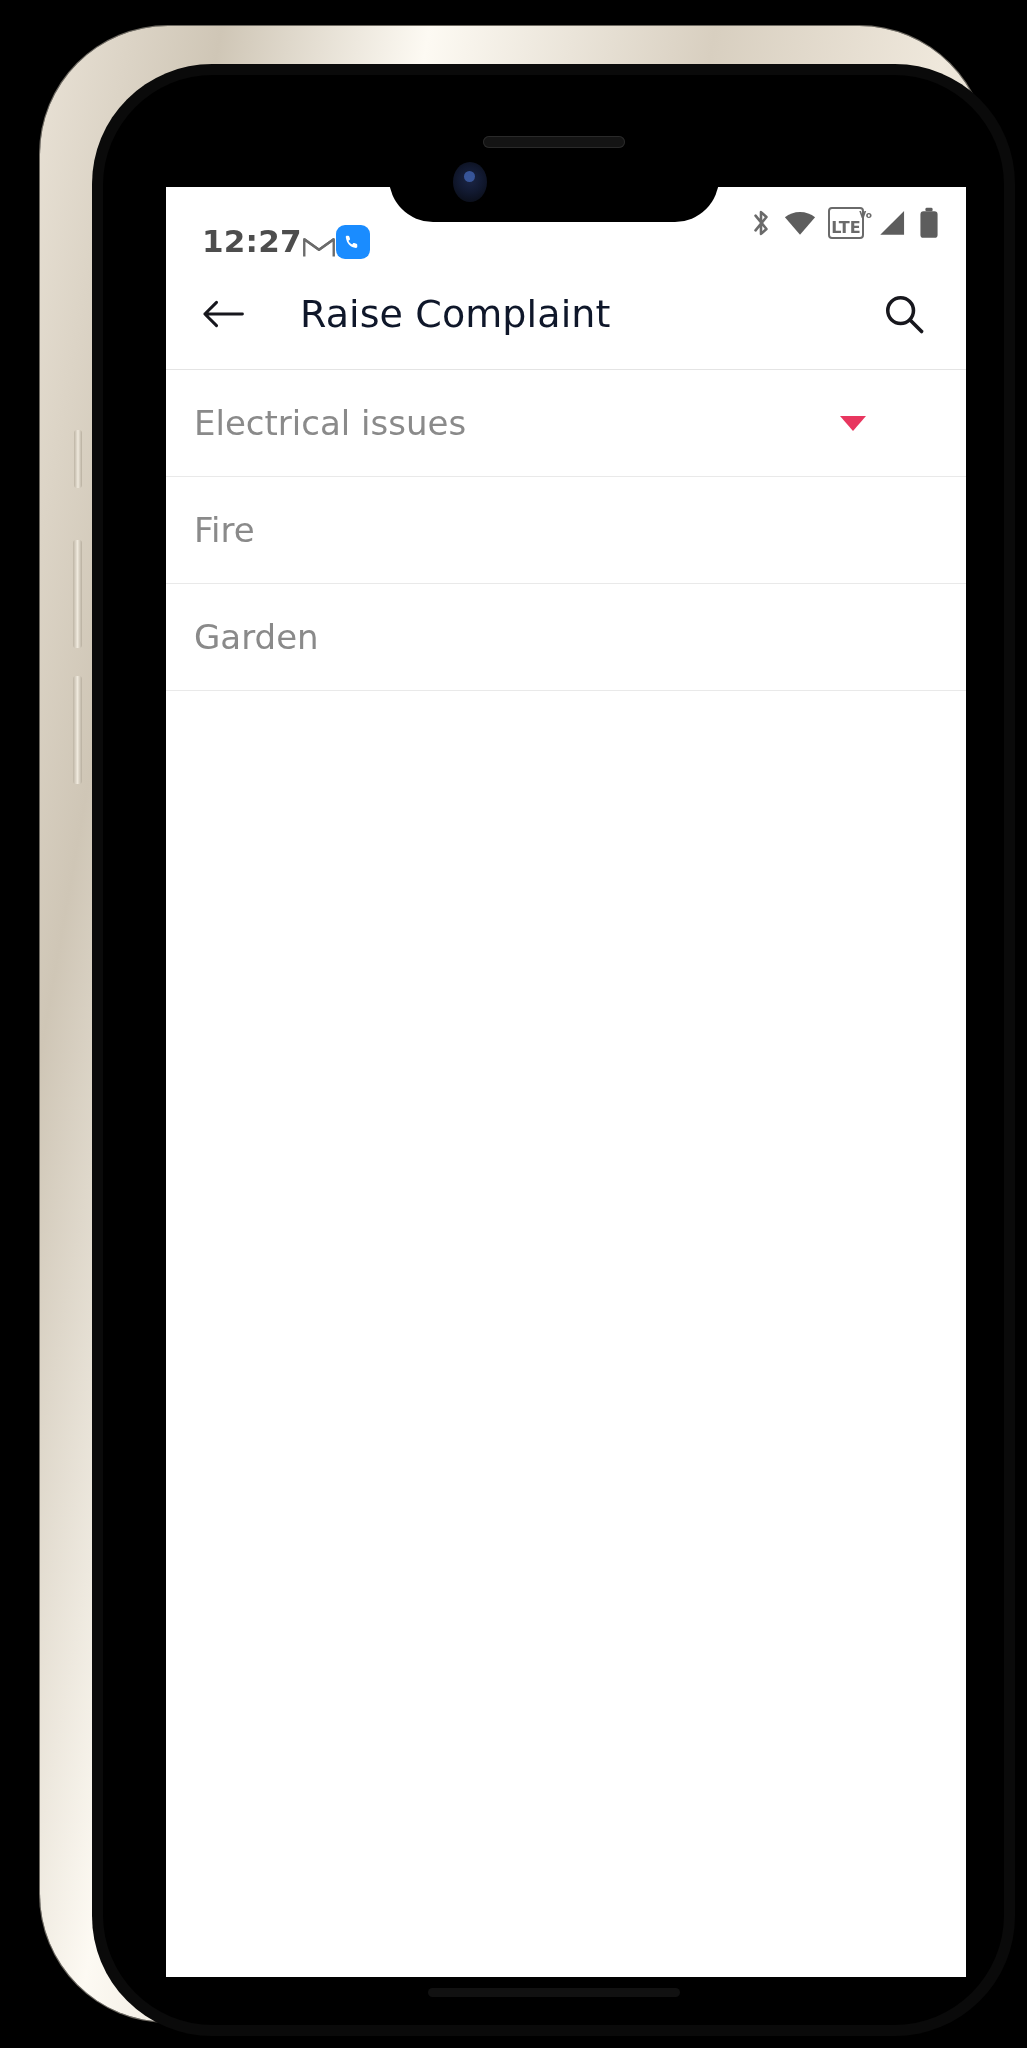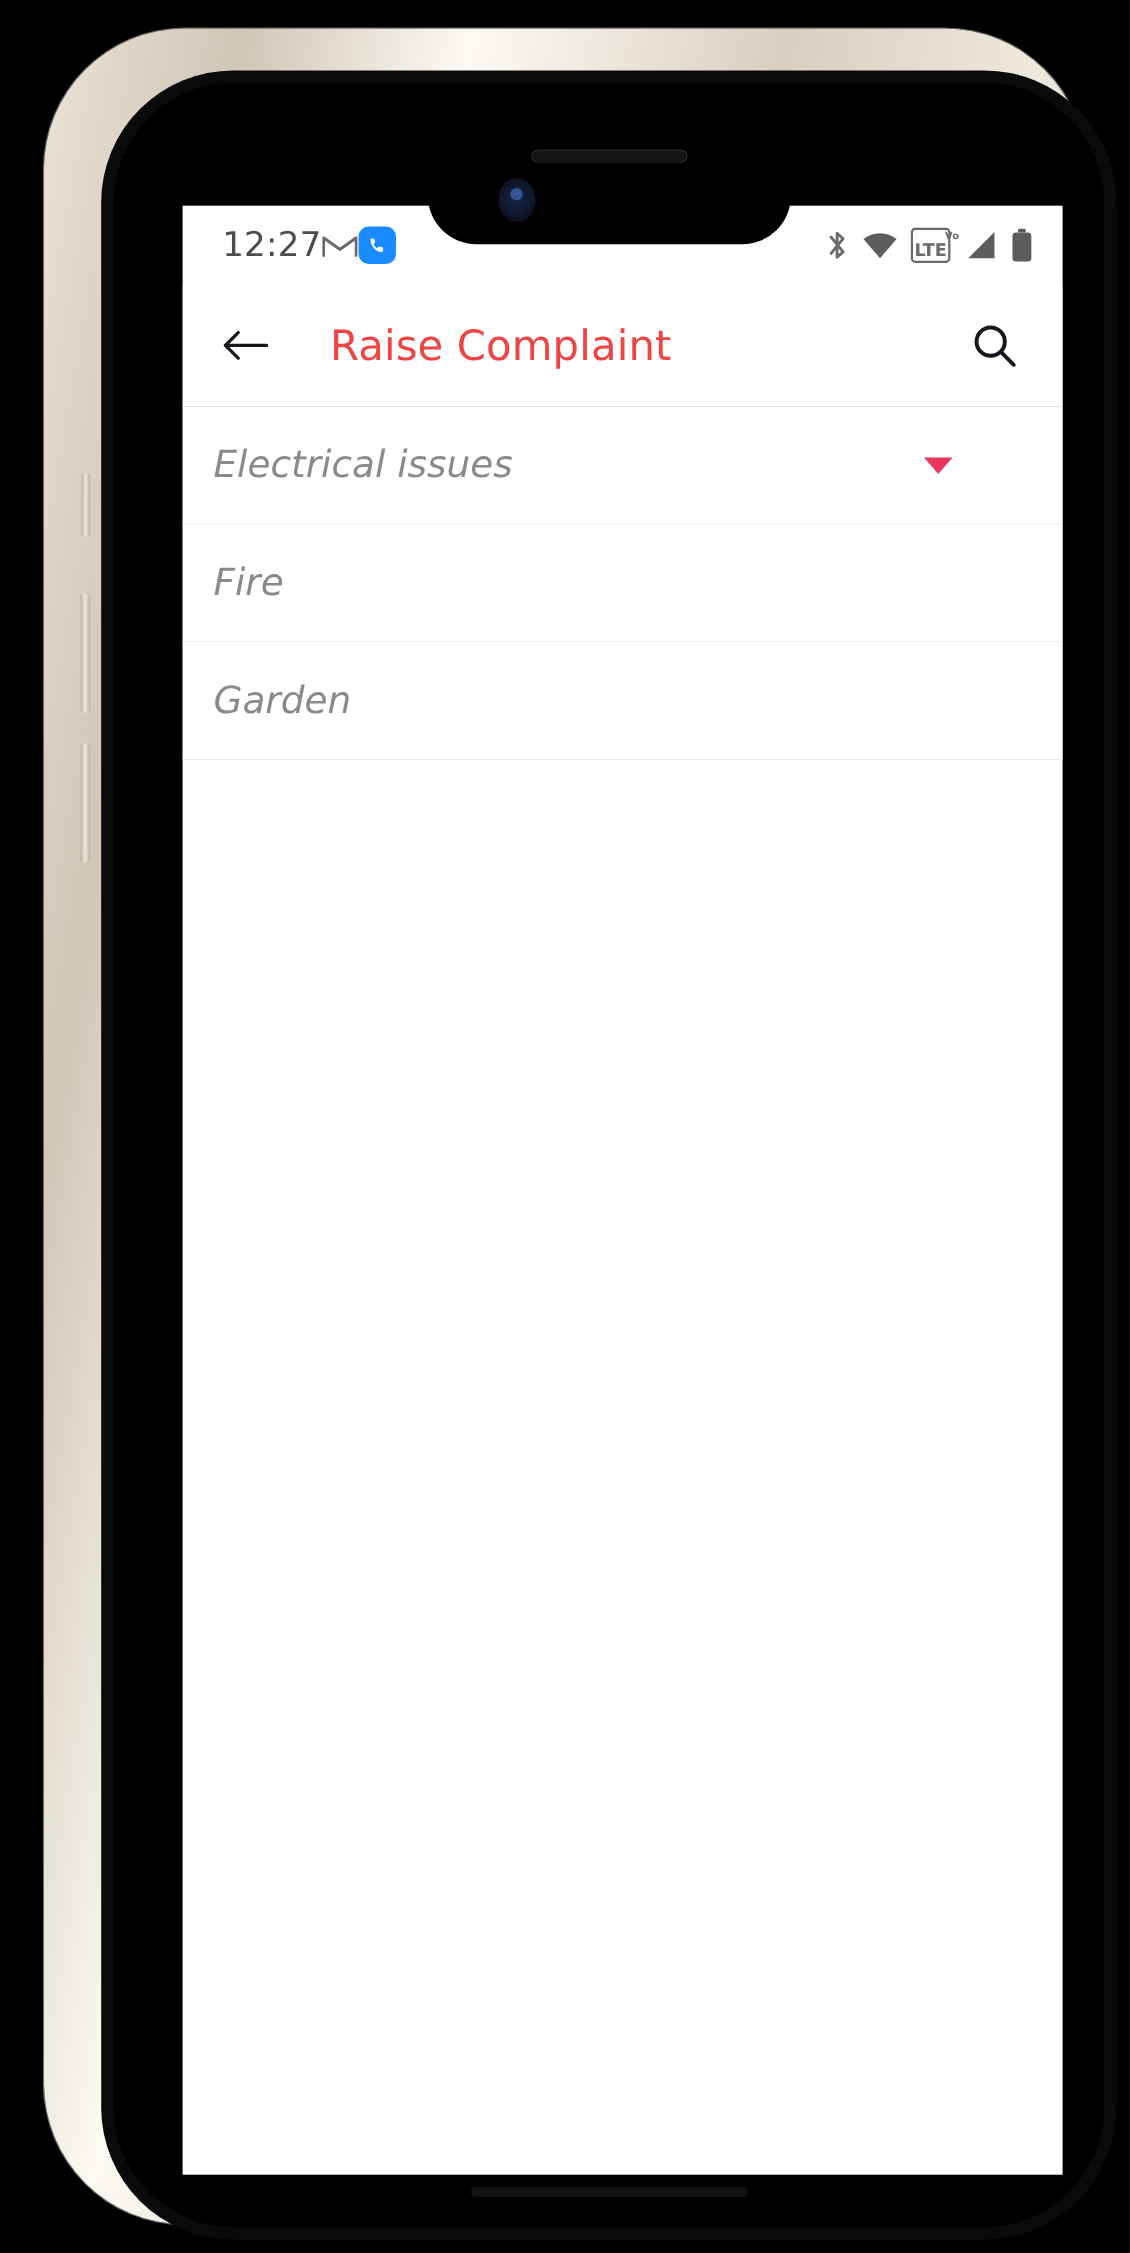--- a/index.html
+++ b/index.html
@@ -34,42 +34,42 @@
   .notch-speaker{position:absolute;left:50%;transform:translateX(-50%);top:12px;
     width:142px;height:12px;border-radius:7px;background:#141414;
     box-shadow:inset 0 0 0 1px #2a2a2a;}
   .notch-cam{position:absolute;left:64px;top:38px;width:34px;height:40px;border-radius:50%;
     background:radial-gradient(circle at 50% 45%,#1b2545 0%,#121a32 42%,#07090f 100%);}
   .notch-cam::after{content:"";position:absolute;left:11px;top:9px;width:11px;height:11px;
     border-radius:50%;background:#3d5ea8;opacity:.85;}
 
   
   .statusbar{position:absolute;left:0;top:0;width:800px;height:72px;z-index:30;}
-  .sb-left{position:absolute;left:36px;top:0;height:72px;display:flex;align-items:center;}
+  .sb-left{position:absolute;left:36px;top:0;height:72px;display:flex;align-items:flex-end;font-weight:bold;}
   .sb-time{font-size:31px;color:#4d4d4d;letter-spacing:.2px;font-family:"DejaVu Sans",sans-serif;}
   .ic-gmail{width:34px;height:26px;display:block;}
   .ic-phone{width:34px;height:34px;border-radius:9px;background:#1a8cff;
     display:flex;align-items:center;justify-content:center;}
   .sb-right{position:absolute;right:26px;top:0;height:72px;display:flex;align-items:center;gap:11px;}
   .volte-box{width:32px;height:28px;border:2.6px solid #6a6a6a;border-radius:4px;
     display:flex;flex-direction:column;align-items:center;justify-content:center;line-height:1;}
   .volte-box b{font-size:16px;color:#6a6a6a;font-weight:700;display:block;}
   .volte-box b:first-child{font-size:9px;margin-left:39px;}
 
   
   .appbar{position:absolute;left:0;top:72px;width:800px;height:110px;background:#fff;
     display:flex;align-items:center;z-index:20;}
   .back-btn{width:58px;height:58px;margin-left:28px;display:flex;align-items:center;justify-content:center;cursor:pointer;}
-  .appbar-title{flex:0 0 auto;margin-left:48px;font-size:38px;color:#ef4444;
+  .appbar-title{flex:0 0 auto;margin-left:48px;font-size:38px;color:#0f172a;
     font-family:"DejaVu Sans",sans-serif;letter-spacing:.1px;}
   .search-btn{position:absolute;right:34px;width:56px;height:56px;
     display:flex;align-items:center;justify-content:center;cursor:pointer;}
 
   
-  .list{position:absolute;left:0;top:182px;width:800px;font-style:italic;}
+  .list{position:absolute;left:0;top:182px;width:800px;}
   .list-top-rule{height:1px;background:#e4e4e4;margin:0 0 0 0;}
   .row{position:relative;height:106px;display:flex;align-items:center;
     border-bottom:1px solid #e9e9e9;background:#fff;cursor:pointer;}
   .row-label{margin-left:28px;font-size:34px;color:#8a8a8a;
     font-family:"DejaVu Sans",sans-serif;}
   .row-arrow{position:absolute;right:100px;width:0;height:0;
     border-left:13px solid transparent;border-right:13px solid transparent;
     border-top:15px solid #e8365f;}
 
   

